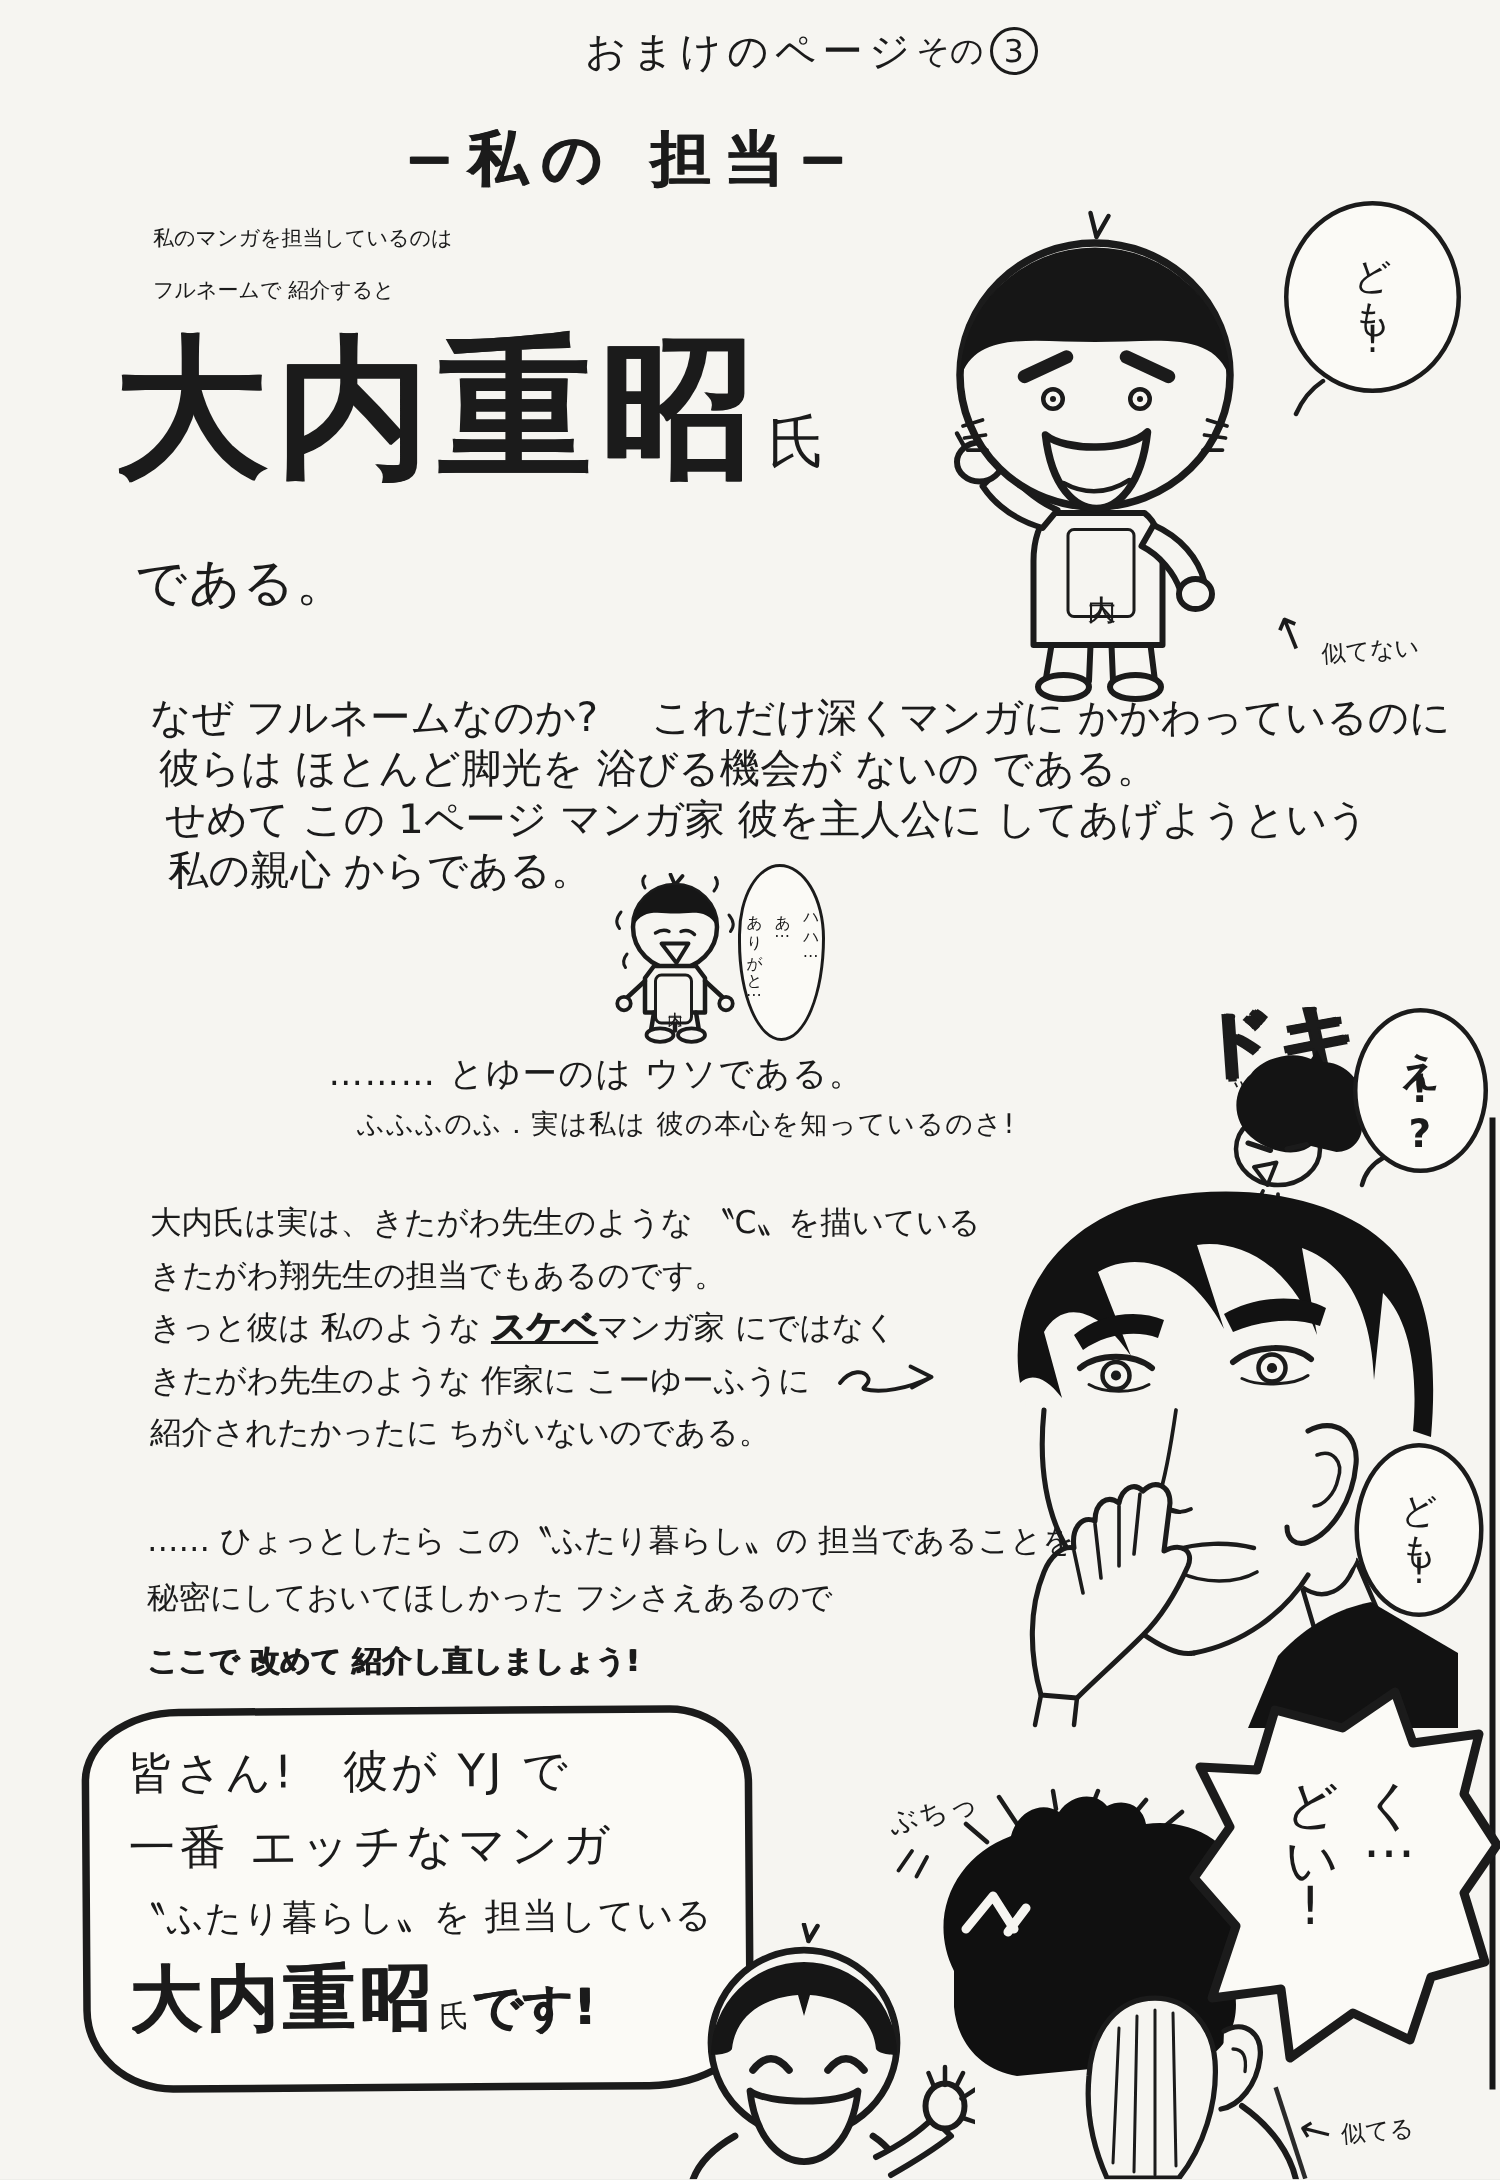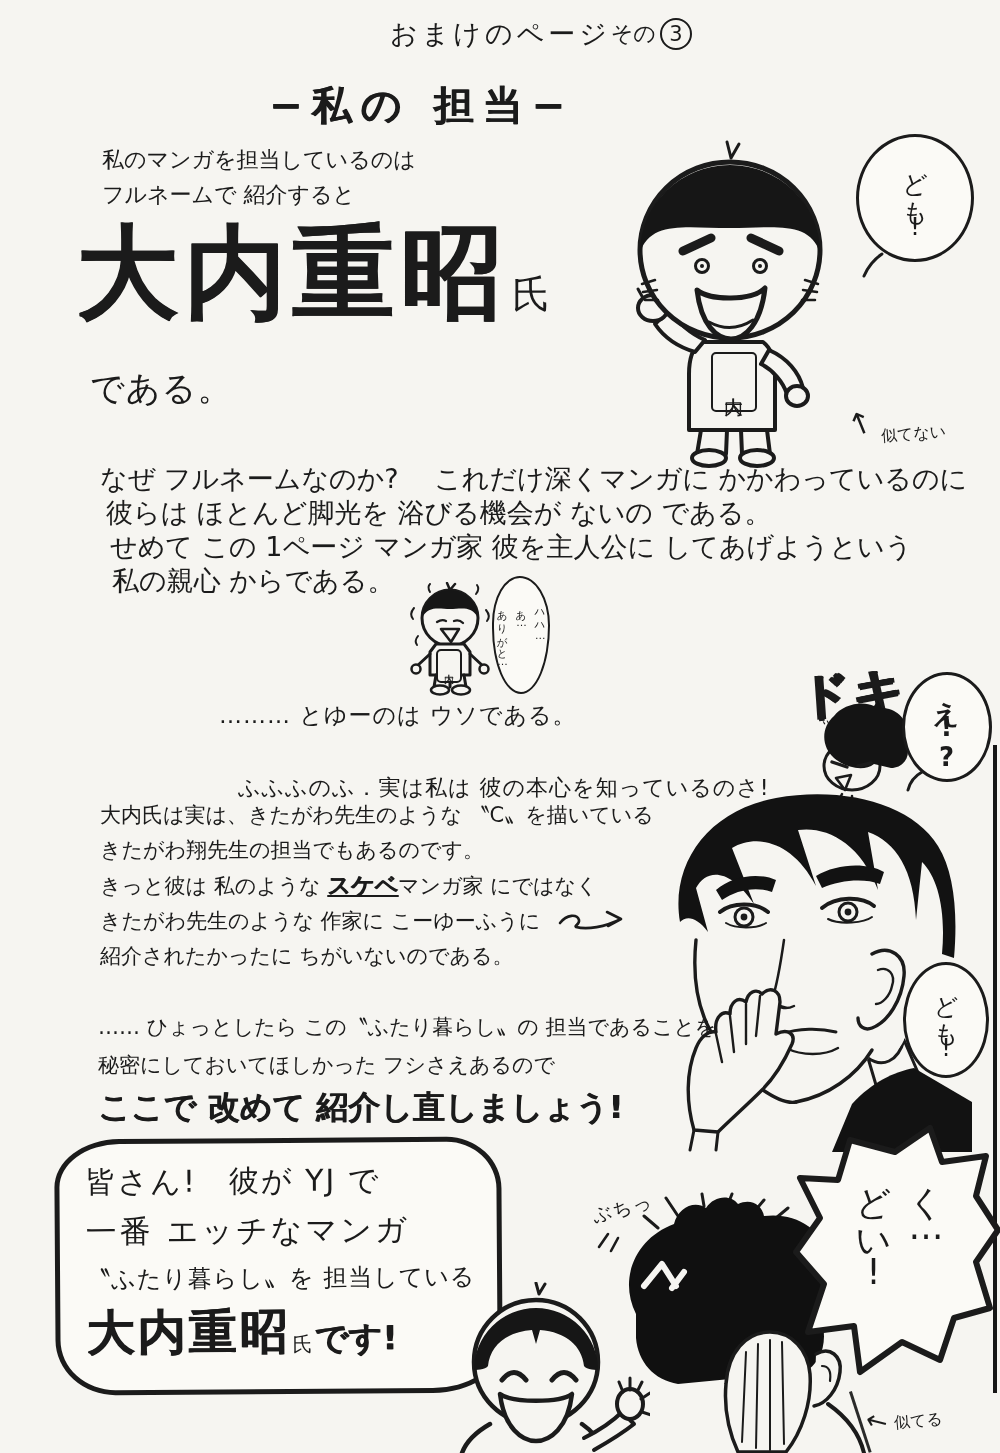--- a/index.html
+++ b/index.html
@@ -35,21 +35,21 @@
   <div class="abs" style="left:390px; top:16px; display:flex; align-items:center; ">
     <span class="t" style="position:static; font-size:27px; letter-spacing:4px;">おまけのページ</span>
     <span style="display:flex; align-items:center; gap:4px;">
       <span style="font-size:22px;">その</span>
       <span style="width:32px; height:32px; border:2.5px solid #1b1b1b; border-radius:50%; display:inline-flex; align-items:center; justify-content:center; font-size:21px;">3</span>
     </span>
   </div>
 
   <div class="t semi" style="left:258px; top:78px; font-size:40px; letter-spacing:9px;margin-left:11px;">−私の 担当−</div>
 
-  <div class="abs para" style="left:102px; top:142px; font-size:22px; line-height:35px;">
+  <div class="abs para" style="left:102px; top:142px; font-size:14px; line-height:35px;">
     <div>私のマンガを担当しているのは</div>
     <div>フルネームで 紹介すると</div>
   </div>
 
   <div class="abs" style="left:76px; top:212px; display:flex; align-items:flex-end;">
     <span class="semi" style="font-size:102px; letter-spacing:6px; line-height:1.2;">大内重昭</span>
     <span style="font-size:38px; margin:0 0 14px 4px;">氏</span>
   </div>
   <div class="t" style="left:90px; top:366px; font-size:34px;text-align:right;">である。</div>
 
@@ -131,21 +131,21 @@
   <div class="shirtbox" style="left:436px; top:649px; width:26px; height:34px;">
     <span class="v" style="font-size:10px; line-height:1.1;">大内</span>
   </div>
   <div class="bub" style="left:492px; top:576px; width:58px; height:118px; border-radius:48% 52% 50% 50% / 40% 42% 58% 56%; border-width:2.5px;">
     <span class="v" style="font-size:10.5px; line-height:1.8; letter-spacing:1px;">ハハ…
 あ…
 ありがと…</span>
   </div>
 
   <div class="t" style="left:219px; top:700px; font-size:23px;">……… とゆーのは ウソである。</div>
-  <div class="t" style="left:238px; top:737px; font-size:22px;margin-top:36px;">ふふふのふ．実は私は 彼の本心を知っているのさ!</div>
+  <div class="t" style="left:238px; top:737px; font-size:18px;">ふふふのふ．実は私は 彼の本心を知っているのさ!</div>
 
   <div class="t fat" style="left:800px; top:660px; font-size:50px; transform:rotate(-4deg); letter-spacing:2px;">ドキ</div>
   <div class="t" style="left:820px; top:712px; font-size:17px;">ッ</div>
   <div class="abs" style="left:812px; top:700px; width:106px; height:98px;">
     <svg width="106" height="98" viewBox="0 0 106 98">
       <ellipse cx="40" cy="66" rx="28" ry="24" fill="#f6f5f1" stroke="#1b1b1b" stroke-width="3"></ellipse>
       <path d="M22,58 C10,48 8,28 22,16 C30,5 50,0 62,6 L66,0 L70,8 C84,8 97,20 95,34 L104,37 L95,45 C99,57 91,68 79,68 L62,64 C52,72 34,68 22,58 Z" fill="#141414"></path>
       <path d="M20,62 l15,5 M46,66 l13,-3" fill="none" stroke="#1b1b1b" stroke-width="3.4"></path>
       <path d="M24,78 L39,75 L33,90 Z" fill="#f6f5f1" stroke="#1b1b1b" stroke-width="2.6"></path>
       <path d="M40,96 l0,2 M30,94 l-2,4" fill="none" stroke="#1b1b1b" stroke-width="2.5"></path>
@@ -212,21 +212,21 @@
     </svg>
   </div>
 
   <div class="bub" style="left:903px; top:962px; width:86px; height:116px; border-radius:50%;">
     <span class="v" style="font-size:24px;">ども!</span>
   </div>
 
   <div class="abs para" style="left:98px; top:1008px; font-size:21px; line-height:38px;">
     <div>…… ひょっとしたら この〝ふたり暮らし〟の 担当であることを</div>
     <div>秘密にしておいてほしかった フシさえあるので</div>
-    <div class="semi" style="font-size:32px; margin-top:4px;">ここで 改めて 紹介し直しましょう!</div>
+    <div class="semi" style="font-size:20px; margin-top:4px;">ここで 改めて 紹介し直しましょう!</div>
   </div>
 
   <div class="abs" style="left:55px; top:1138px; width:447px; height:256px; background:#fbfaf6; border:5px solid #1b1b1b; border-radius:65px 55px 70px 60px / 48px 52px 46px 55px; padding:18px 26px; z-index:2; transform:rotate(-0.4deg);">
     <div style="font-size:30px; letter-spacing:2px; white-space:nowrap;">皆さん!　彼が YJ で</div>
     <div style="font-size:31px; letter-spacing:3px; margin-top:8px; white-space:nowrap;">一番 エッチなマンガ</div>
     <div style="font-size:24px; letter-spacing:1px; margin-top:10px; white-space:nowrap;">〝ふたり暮らし〟を 担当している</div>
     <div style="display:flex; align-items:flex-end; margin-top:6px;">
       <span class="semi" style="font-size:48px; letter-spacing:3px;">大内重昭</span>
       <span style="font-size:20px; margin:0 2px 6px 2px;">氏</span>
       <span class="semi" style="font-size:33px; margin-bottom:2px;">です!</span>

